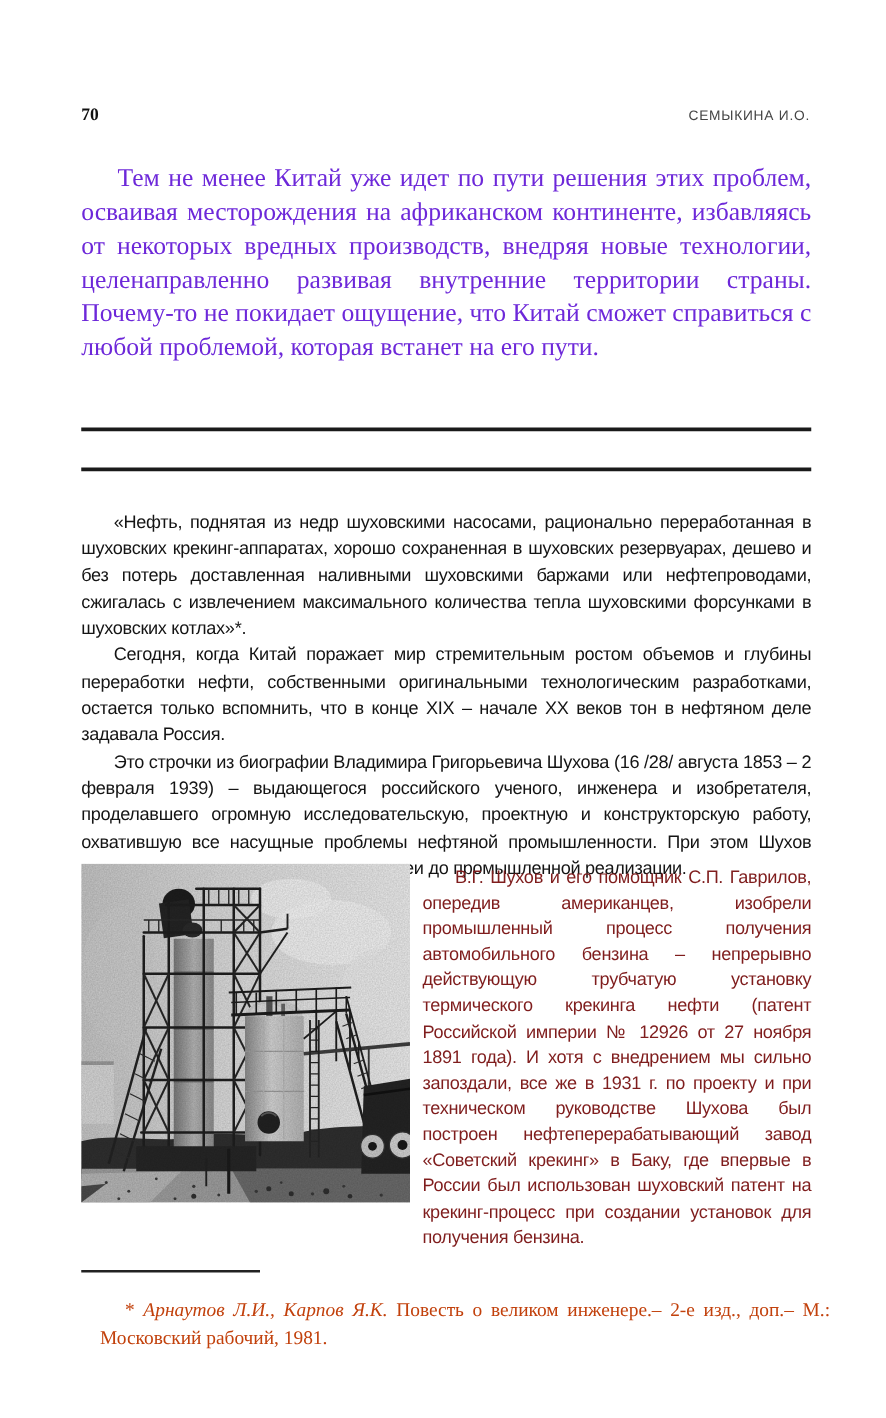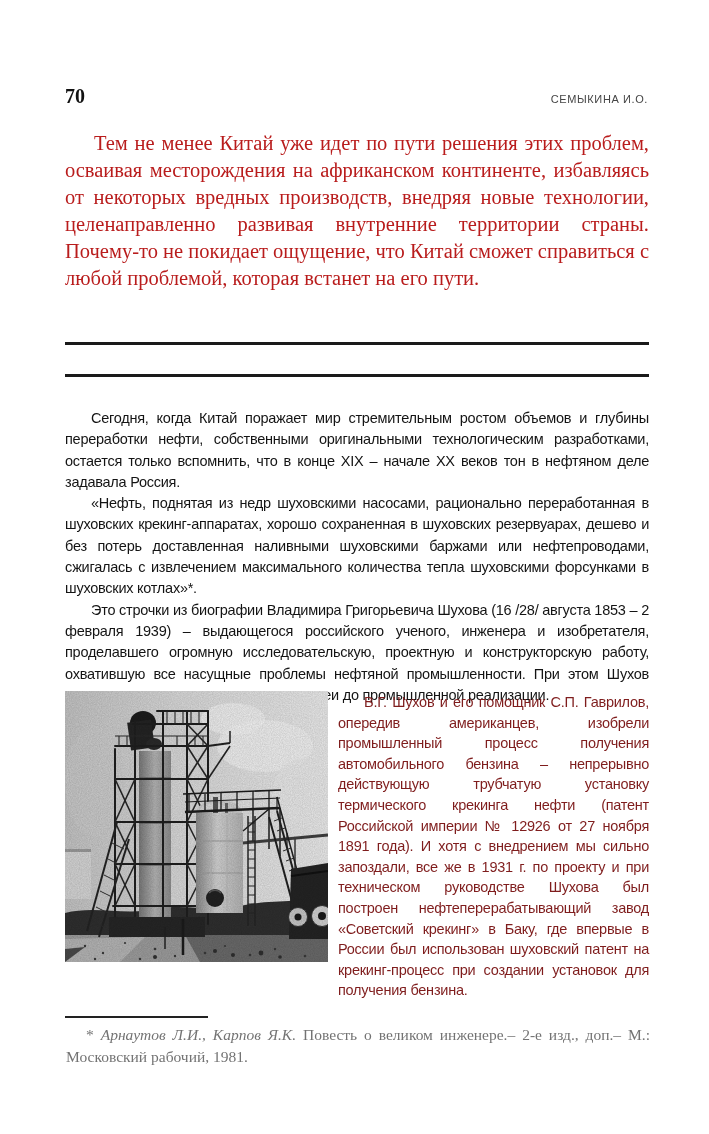--- a/index.html
+++ b/index.html
@@ -15,39 +15,39 @@
   .running-header {
     position: absolute;
     top: 85px; left: 65px; right: 61px;
     display: flex;
     justify-content: space-between;
     align-items: baseline;
   }
   .page-number {
     font-family: "Liberation Serif", serif;
     font-weight: bold;
-    font-size: 20px;
+    font-size: 14px;
     color: #111;
   }
   .running-head {
     font-family: "Liberation Sans", sans-serif;
     font-size: 11px;
     letter-spacing: 0.6px;
     color: #454545;
     text-align: center;
   }
   .intro {
     position: absolute;
     top: 130px; left: 65px;
     width: 584px;
     margin: 0;
     font: 20.5px/27px "Liberation Serif", serif;
     text-align: justify;
     text-indent: 29px;
-    color: #b91c1c;
+    color: #6d28d9;
   }
   .rule {
     position: absolute;
     left: 65px;
     width: 584px;
     height: 3px;
     background: #1a1a1a;
   }
   .rule-top { top: 342px; }
   .rule-bottom { top: 374px; }
@@ -101,46 +101,46 @@
   .footnote-rule {
     position: absolute;
     top: 1016px; left: 65px;
     width: 143px; height: 2px;
     background: #222;
   }
   .footnote {
     position: absolute;
     top: 1023px; left: 65px;
     width: 584px;
-    margin: 1px;
+    margin: 15px;
     font: 15.5px/21.5px "Liberation Serif", serif;
     text-align: justify;
     text-indent: 20px;
-    color: #737373;
+    color: #c2410c;
   }
   .footnote i { font-style: italic; }
 </style>
 </head>
 <body>
 
 <div class="page">
 
   <header class="running-header">
     <span class="page-number">70</span>
     <span class="running-head">СЕМЫКИНА И.О.</span>
   </header>
 
   <p class="intro">Тем не менее Китай уже идет по пути решения этих проблем, осваивая месторождения на африканском континенте, избавляясь от некоторых вредных производств, внедряя новые технологии, целенаправленно развивая внутренние территории страны. Почему-то не покидает ощущение, что Китай сможет справиться с любой проблемой, которая встанет на его пути.</p>
 
   <div class="rule rule-top"></div>
   <div class="rule rule-bottom"></div>
 
   <div class="body-text">
+    <p>«Нефть, поднятая из недр шуховскими насосами, рационально переработанная в шуховских крекинг-аппаратах, хорошо сохраненная в шуховских резервуарах, дешево и без потерь доставленная наливными шуховскими баржами или нефтепроводами, сжигалась с извлечением максимального количества тепла шуховскими форсунками в шуховских котлах»*.</p>
     <p>Сегодня, когда Китай поражает мир стремительным ростом объемов и глубины переработки нефти, собственными оригинальными технологическим разработками, остается только вспомнить, что в конце XIX – начале XX веков тон в нефтяном деле задавала Россия.</p>
-    <p>«Нефть, поднятая из недр шуховскими насосами, рационально переработанная в шуховских крекинг-аппаратах, хорошо сохраненная в шуховских резервуарах, дешево и без потерь доставленная наливными шуховскими баржами или нефтепроводами, сжигалась с извлечением максимального количества тепла шуховскими форсунками в шуховских котлах»*.</p>
     <p>Это строчки из биографии Владимира Григорьевича Шухова (16 /28/ августа 1853 – 2 февраля 1939) – выдающегося российского ученого, инженера и изобретателя, проделавшего огромную исследовательскую, проектную и конструкторскую работу, охватившую все насущные проблемы нефтяной промышленности. При этом Шухов сумел довести практически все свои идеи до промышленной реализации.</p>
   </div>
 
   <div class="photo-row">
     <figure class="photo" role="img" aria-label="Черно-белая фотография промышленной установки термического крекинга нефти: высокая решетчатая башня с колонной, цилиндрический резервуар с площадкой и лестницей">
       <svg viewBox="0 0 263 271" width="263" height="271" xmlns="http://www.w3.org/2000/svg">
         <defs>
           <linearGradient id="skyG" x1="0" y1="0" x2="1" y2="0">
             <stop offset="0" stop-color="#c3c3c3"></stop>
             <stop offset="0.45" stop-color="#d9d9d9"></stop>

